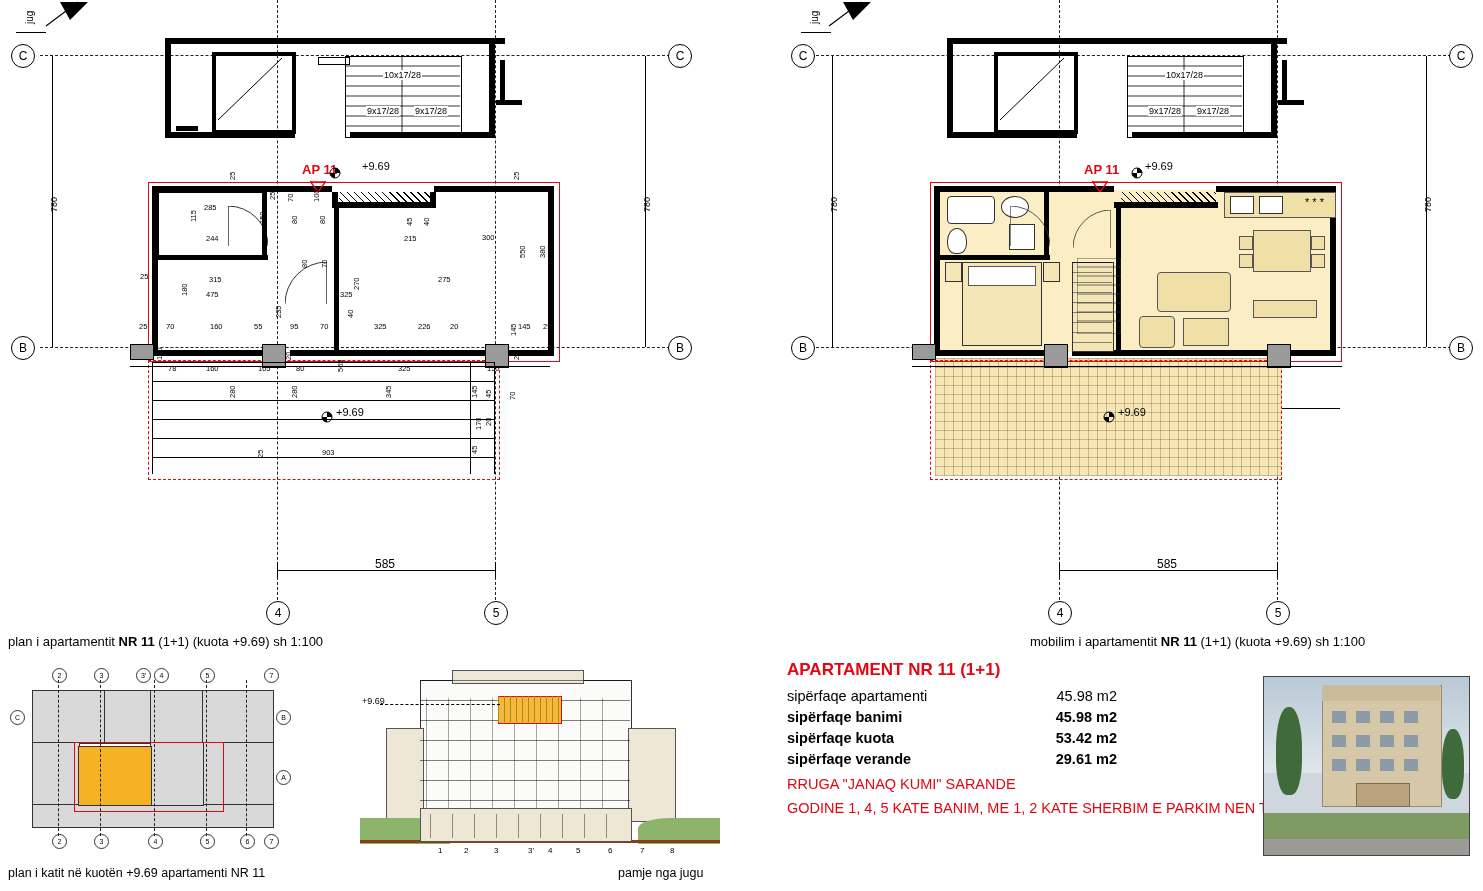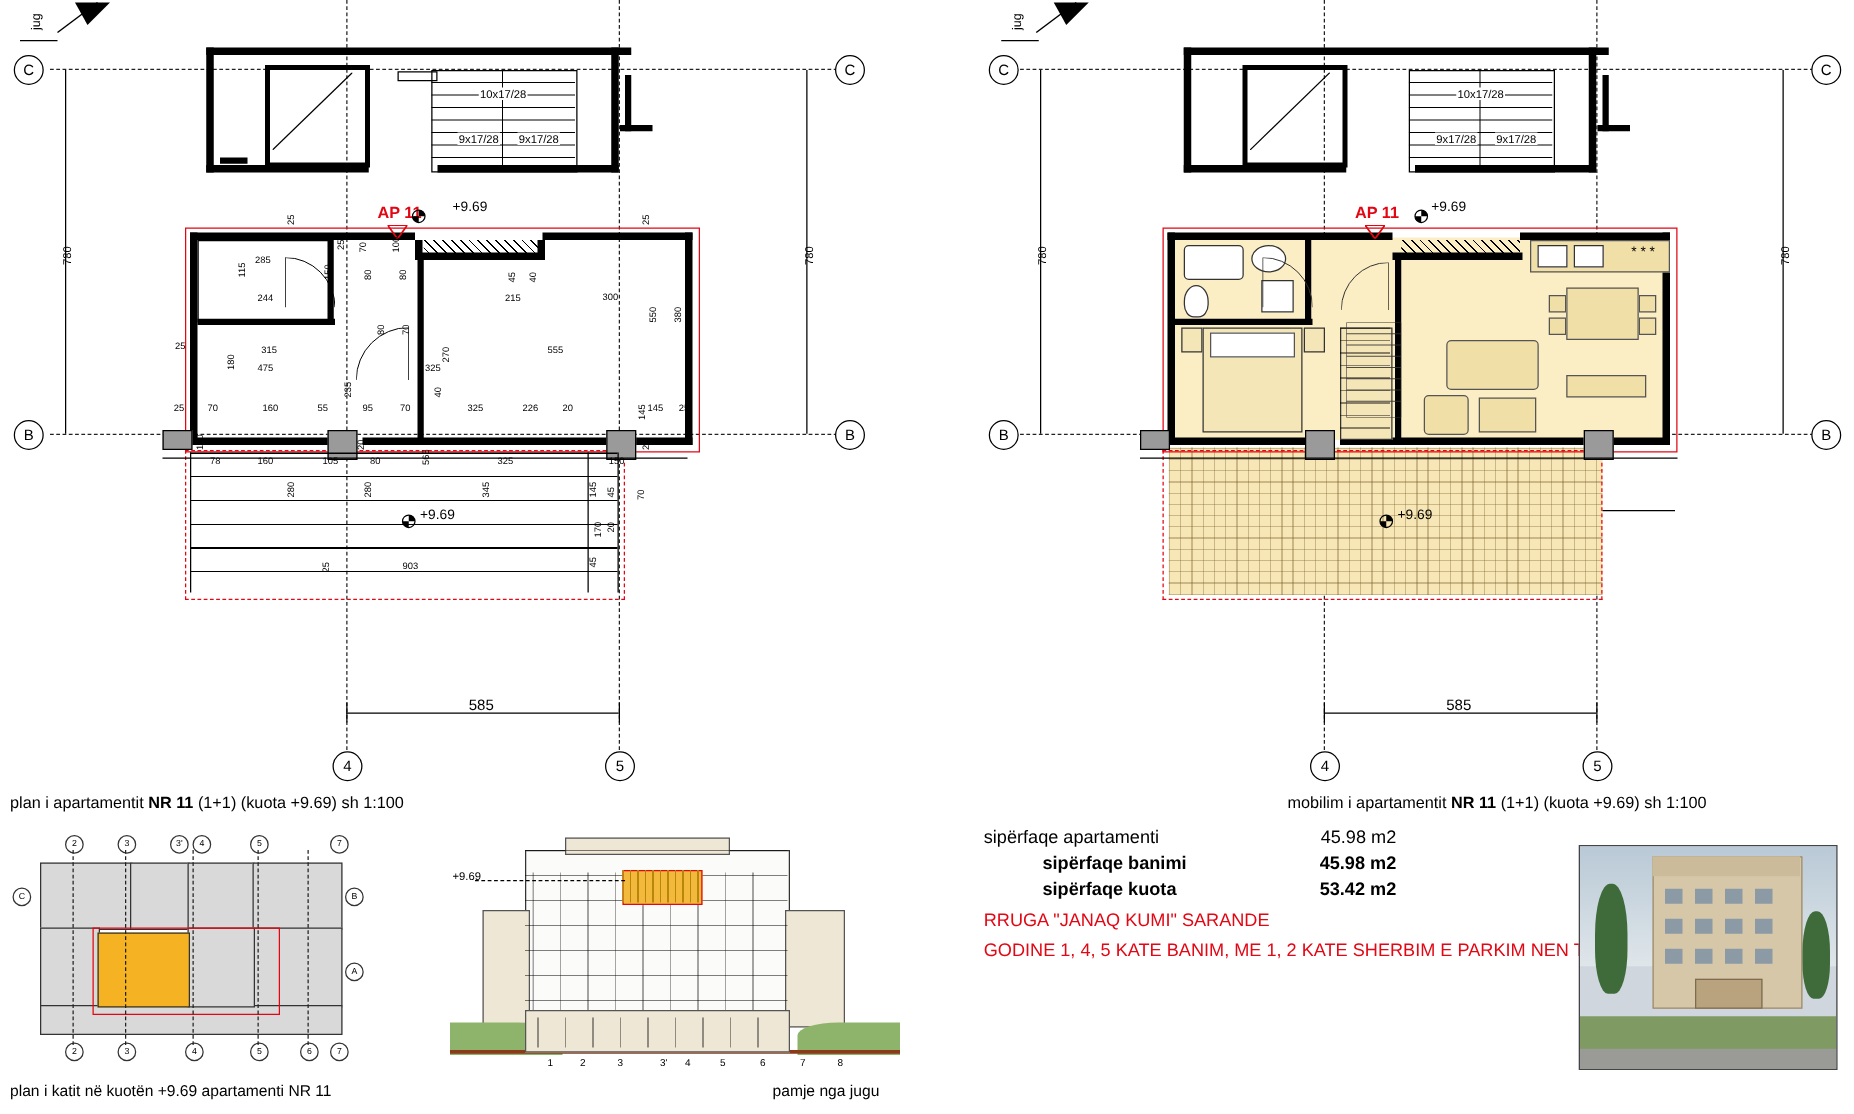--- a/index.html
+++ b/index.html
@@ -41,21 +41,21 @@
   .hatch-v{
     position:absolute;
     background-image:repeating-linear-gradient(to right, rgba(120,90,40,.35) 0 1px, transparent 1px 9px),
                      repeating-linear-gradient(to bottom, rgba(120,90,40,.35) 0 1px, transparent 1px 9px);
   }
   
   .panel{position:absolute;left:787px;top:660px;width:330px;}
   .panel-title{color:#e30613;font-weight:bold;font-size:17px;margin-bottom:6px;}
   .panel-row{display:flex;justify-content:space-between;font-size:14.5px;line-height:21px;}
   .panel-row .v{min-width:92px;text-align:right;}
-  .panel-row.bold{font-weight:bold;margin-left:47px;}
+  .panel-row.bold{font-weight:bold;}
   .addr{color:#e30613;font-size:14.5px;line-height:19px;margin-top:5px;}
   
   .photo{position:absolute;left:1263px;top:676px;width:205px;height:178px;border:1px solid #444;overflow:hidden;background:#cfd6dd;}
   .ph-sky{position:absolute;left:0;top:0;right:0;height:96px;background:linear-gradient(#b9c9d6,#dfe6ea);}
   .ph-bld{position:absolute;left:58px;top:8px;width:118px;height:120px;background:#d6c7a8;border:1px solid #9a8a6c;}
   .ph-bld2{position:absolute;left:58px;top:8px;width:118px;height:16px;background:#cbbb9a;}
   .ph-win{position:absolute;background:#8c9aa6;}
   .ph-tree{position:absolute;background:#3f6b3a;border-radius:46% 46% 40% 40%;}
   .ph-ground{position:absolute;left:0;bottom:0;right:0;height:42px;background:#7f9a63;}
   .ph-road{position:absolute;left:0;bottom:0;right:0;height:16px;background:#9a9a96;}
@@ -225,21 +225,21 @@
   <div class="tinytext v" style="left:318px;top:224px;">80</div>
 
   <div class="tinytext" style="left:404px;top:234px;">215</div>
   <div class="tinytext v" style="left:405px;top:226px;">45</div>
   <div class="tinytext v" style="left:422px;top:226px;">40</div>
 
   <div class="tinytext" style="left:140px;top:272px;">25</div>
   <div class="tinytext" style="left:209px;top:275px;">315</div>
   <div class="tinytext v" style="left:300px;top:268px;">80</div>
   <div class="tinytext v" style="left:320px;top:268px;">70</div>
-  <div class="tinytext" style="left:438px;top:275px;">555</div>
+  <div class="tinytext" style="left:438px;top:275px;">275</div>
   <div class="tinytext v" style="left:518px;top:258px;">550</div>
   <div class="tinytext v" style="left:538px;top:258px;">380</div>
 
   <div class="tinytext" style="left:206px;top:290px;">475</div>
   <div class="tinytext v" style="left:180px;top:296px;">180</div>
   <div class="tinytext" style="left:340px;top:290px;">325</div>
   <div class="tinytext v" style="left:352px;top:290px;">270</div>
 
   <div class="tinytext" style="left:139px;top:322px;">25</div>
   <div class="tinytext" style="left:166px;top:322px;">70</div>
@@ -519,32 +519,37 @@
   <div class="el-num" style="left:168px;top:178px;">3'</div>
   <div class="el-num" style="left:188px;top:178px;">4</div>
   <div class="el-num" style="left:216px;top:178px;">5</div>
   <div class="el-num" style="left:248px;top:178px;">6</div>
   <div class="el-num" style="left:280px;top:178px;">7</div>
   <div class="el-num" style="left:310px;top:178px;">8</div>
 </div>
 <div class="caption" style="left:618px;top:866px;font-size:12.5px;">pamje nga jugu</div>
 
 <div class="panel">
+  <div class="panel-title">APARTAMENT NR 11 (1+1)</div>
 
   <div class="panel-row">
     <span>sipërfaqe apartamenti</span>
     <span class="v">45.98 m2</span>
   </div>
   <div class="panel-row bold">
     <span>sipërfaqe banimi</span>
     <span class="v">45.98 m2</span>
   </div>
   <div class="panel-row bold">
     <span>sipërfaqe kuota</span>
     <span class="v">53.42 m2</span>
+  </div>
+  <div class="panel-row bold">
+    <span>sipërfaqe verande</span>
+    <span class="v">29.61 m2</span>
   </div>
 
   <div class="addr" style="width:640px;">RRUGA  "JANAQ KUMI"  SARANDE</div>
   <div class="addr" style="width:700px;">GODINE 1, 4, 5 KATE BANIM, ME 1, 2 KATE SHERBIM E PARKIM NEN TOKE</div>
 </div>
 
 <div class="photo">
   <div class="ph-sky"></div>
   <div class="ph-ground"></div>
   <div class="ph-road"></div>

